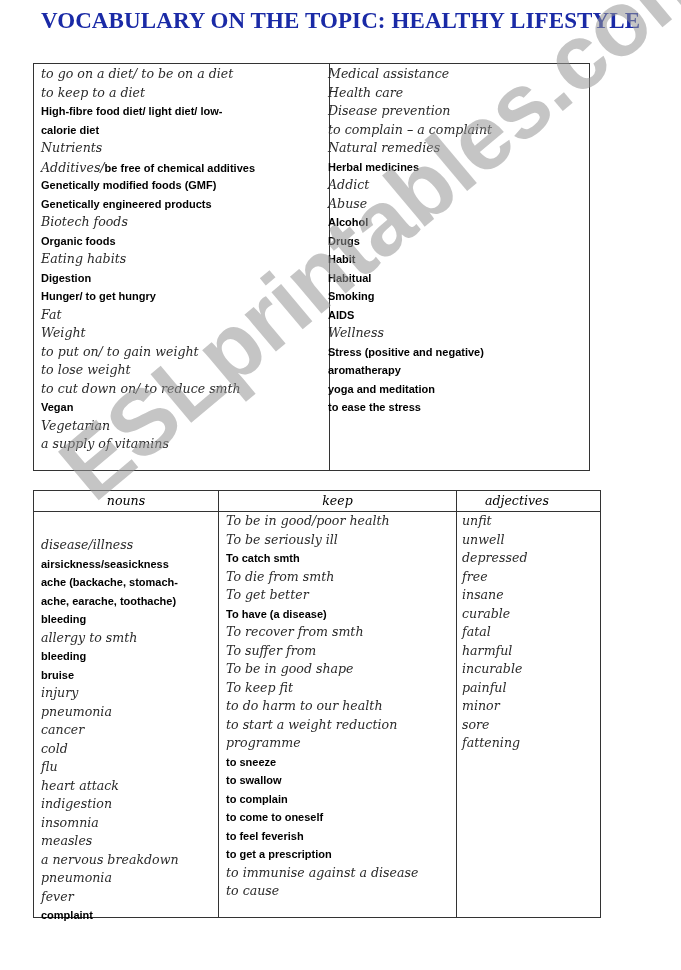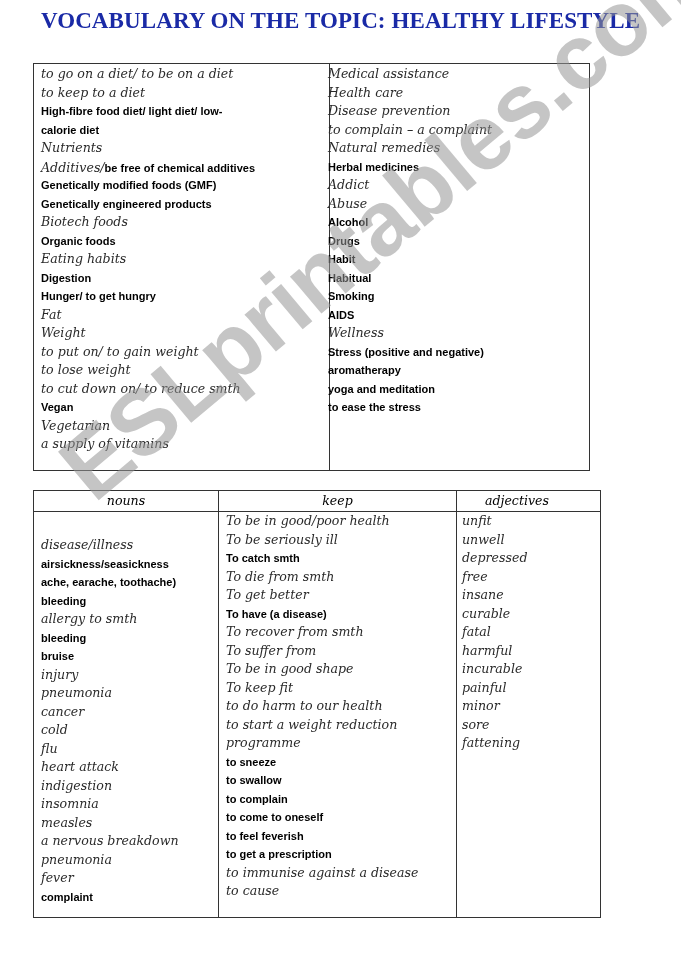--- a/index.html
+++ b/index.html
@@ -78,20 +78,21 @@
   <div class="hdr">
     <div class="hcell" style="left:0;width:184px;">nouns</div>
     <div class="hcell" style="left:185px;width:237px;">keep</div>
     <div class="hcell" style="left:400px;right:0;">adjectives</div>
   </div>
   <div class="vline" style="left:184px;"></div>
   <div class="vline" style="left:422px;"></div>
   <div class="col n">
       <div class="row it">disease/illness</div>
       <div class="row bd">airsickness/seasickness</div>
+      <div class="row bd">ache (backache, stomach-</div>
       <div class="row bd">ache, earache, toothache)</div>
       <div class="row bd">bleeding</div>
       <div class="row it">allergy to smth</div>
       <div class="row bd">bleeding</div>
       <div class="row bd">bruise</div>
       <div class="row it">injury</div>
       <div class="row it">pneumonia</div>
       <div class="row it">cancer</div>
       <div class="row it">cold</div>
       <div class="row it">flu</div>

